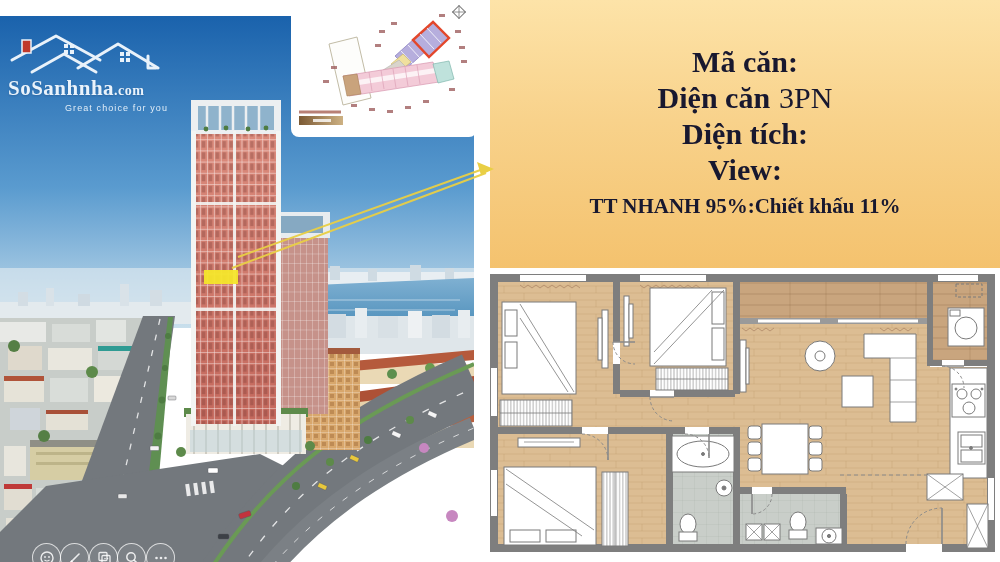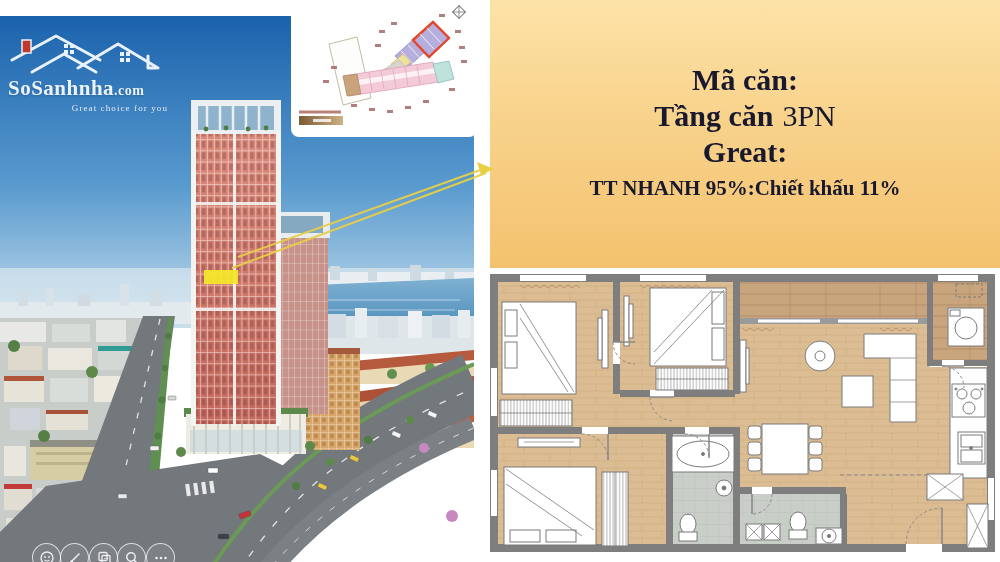--- a/index.html
+++ b/index.html
@@ -5,21 +5,21 @@
   html,body{margin:0;padding:0;background:#ffffff;}
   .canvas{position:relative;width:1000px;height:562px;background:#ffffff;overflow:hidden;
           font-family:"Liberation Serif", serif;}
   
   .photo{position:absolute;left:0;top:0;width:474px;height:562px;overflow:hidden;margin-top:16px;}
   
   .logo{position:absolute;left:8px;top:10px;width:160px;color:#eaf3fb;}
   .logo .brand{font-family:"Liberation Serif",serif;font-weight:700;font-size:21px;
                text-shadow:0 1px 2px rgba(20,60,110,.35);letter-spacing:.5px;}
   .logo .brand .tld{font-size:14px;}
-  .logo .tagline{font-family:Liberation Serif, serif;font-size:9px;letter-spacing:1.1px;
+  .logo .tagline{font-family:Liberation Sans, sans-serif;font-size:9px;letter-spacing:1.1px;
                  text-align:right;margin-top:2px;opacity:.95;}
   
   .tool-btn{position:absolute;width:27px;height:27px;border-radius:50%;
             border:1.5px solid rgba(255,255,255,.72);background:rgba(255,255,255,.07);
             display:flex;align-items:center;justify-content:center;}
   
   .miniplan-card{position:absolute;left:291px;top:0;width:186px;height:137px;background:#ffffff;
                  border-radius:8px;}
   
   .info-panel{position:absolute;left:490px;top:0;width:510px;height:268px;
@@ -375,27 +375,28 @@
         <rect x="22" y="119" width="18" height="3" fill="#ffffff" opacity=".8"></rect>
       </g>
     </svg>
   </div>
 
   <div class="info-panel">
     <div class="info-row">
       <span class="lbl">Mã căn:</span>
     </div>
     <div class="info-row">
-      <span class="lbl">Tầng căn</span>
+      <span class="lbl">Diện căn</span>
       <span class="val">3PN</span>
     </div>
     <div class="info-row">
+      <span class="lbl">Diện tích:</span>
     </div>
     <div class="info-row">
-      <span class="lbl">Great:</span>
+      <span class="lbl">View:</span>
     </div>
     <div class="info-row last">
       <span class="lbl">TT NHANH 95%:Chiết khấu 11%</span>
     </div>
   </div>
 
   <div class="floorplan">
     <svg width="510" height="290" viewBox="0 0 510 290">
       <defs>
         <pattern id="wood" width="46" height="14" patternUnits="userSpaceOnUse">

